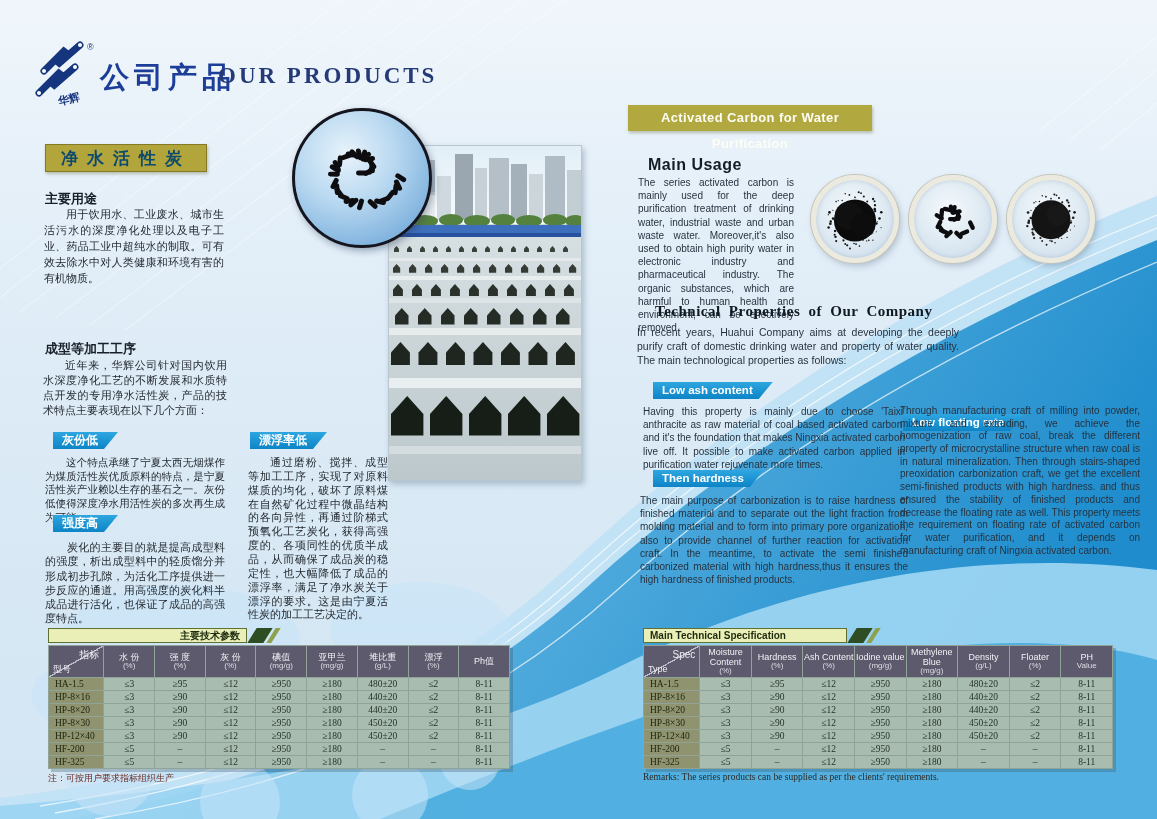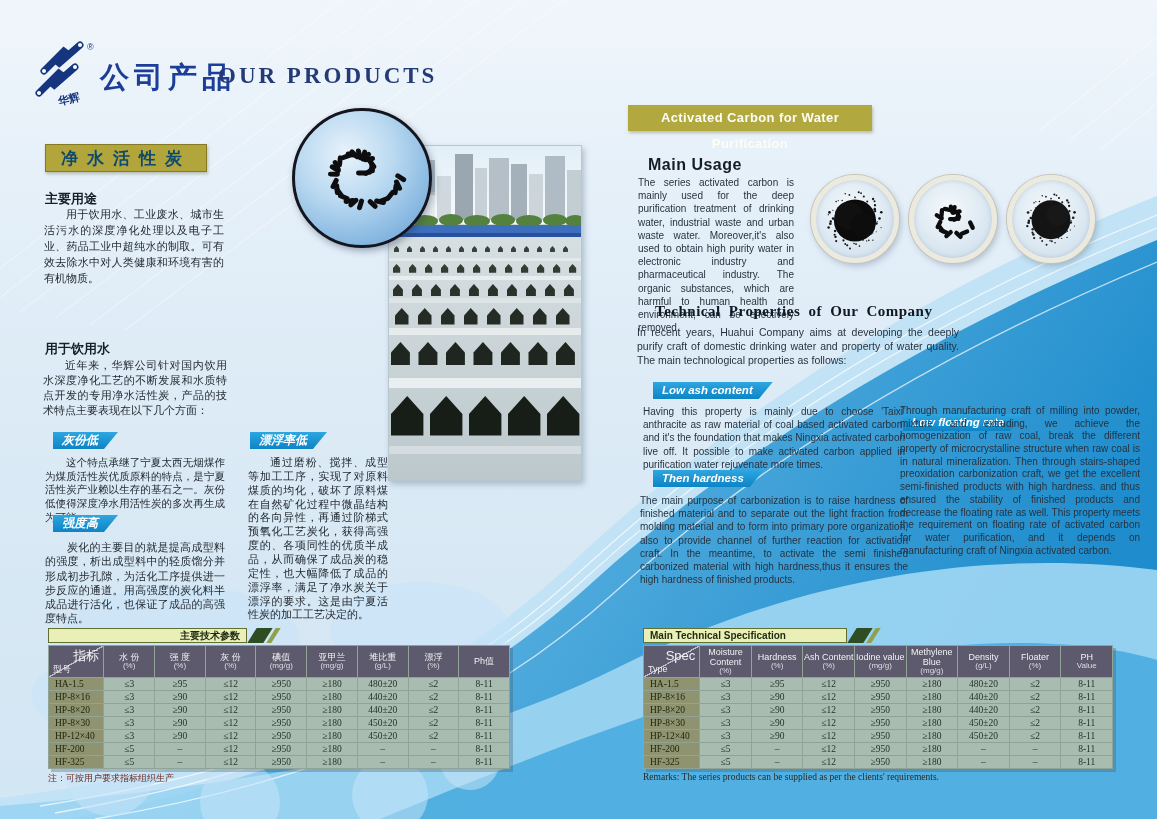--- a/index.html
+++ b/index.html
@@ -19,40 +19,40 @@
   
   .badge-sect{background:#b2a53c;border:1px solid #847a26;color:#0c4a6e;
               font-family:"DejaVu Serif",serif;font-weight:bold;font-size:17px;
               text-align:center;letter-spacing:9px;line-height:26px;
               box-shadow:1px 2px 3px rgba(90,90,40,.35);}
   .badge-olive{background:#b1a83f;color:#fdfdf4;font-weight:bold;font-size:13px;
                text-align:center;line-height:26px;letter-spacing:.4px;
                box-shadow:1px 2px 3px rgba(90,90,40,.35);}
   .badge-blue{background:linear-gradient(180deg,#2ea6e0,#0d84c6);color:#fff;
               font-size:12px;font-weight:bold;line-height:17px;padding:0 20px 0 9px;
-              clip-path:polygon(0 0,100% 0,calc(100% - 14px) 100%,0 100%);font-style:italic;}
+              clip-path:polygon(0 0,100% 0,calc(100% - 14px) 100%,0 100%);}
   
   .tbl-title{background:#e9efb6;border:1px solid #5f7030;font-size:10px;font-weight:bold;
              color:#1e2a10;line-height:13px;padding:0 6px;position:relative;}
   .tbl-title::after{content:"";position:absolute;right:-22px;top:-1px;width:16px;height:15px;
              background:#2f4d22;transform:skewX(-32deg);}
   .tbl-title::before{content:"";position:absolute;right:-30px;top:-1px;width:5px;height:15px;
              background:#8fa14c;transform:skewX(-32deg);}
   table.spec-table{border-collapse:collapse;table-layout:fixed;width:100%;background:#a9bcb0;
              border:1px solid #76857a;box-shadow:3px 3px 0 rgba(60,80,95,.30);}
   .spec-table th,.spec-table td{border:1px solid #8fa396;text-align:center;padding:0;font-weight:normal;}
   .spec-table thead th{background:#5c5a6c;color:#f1f1f5;font-size:9px;line-height:1.12;height:31px;vertical-align:middle;}
   .spec-table thead th .unit{font-size:8px;color:#dddde6;}
   .spec-table tbody th{background:#8f9370;color:#20270f;font-size:9.5px;
              font-family:"Liberation Serif",serif;text-align:left;padding-left:6px;}
   .spec-table tbody td{font-family:"Liberation Serif",serif;font-size:9.5px;color:#25332b;height:12px;line-height:12px;}
   th.diag{position:relative;background:#5c5a6c;}
   th.diag::after{content:"";position:absolute;left:0;top:0;width:100%;height:100%;
        background:linear-gradient(to bottom right,transparent 48.8%,#b9bdc8 48.8%,#b9bdc8 51.2%,transparent 51.2%);}
-  th.diag .tr{position:absolute;top:3px;right:4px;font-size:13px;z-index:1;}
+  th.diag .tr{position:absolute;top:3px;right:4px;font-size:10px;z-index:1;}
   th.diag .bl{position:absolute;bottom:3px;left:4px;font-size:9px;z-index:1;}
   .tbl-note{font-size:9px;color:#6b2a20;font-family:"Liberation Serif",serif;margin-top:3px;}
   .tbl-remarks{font-size:9.5px;color:#2c2a24;font-family:"Liberation Serif",serif;margin-top:3px;}
   
   .ring{border-radius:50%;border:5px solid #eceade;
         background:radial-gradient(circle at 45% 38%,#f5f9fc 0%,#dde9f2 55%,#c9dcec 100%);
         box-shadow:0 0 0 1px #c6c4b6,2px 3px 6px rgba(80,100,125,.35),inset 0 0 4px rgba(120,140,160,.35);}
   
   .photo{border:1px solid #b9c6cf;box-shadow:2px 3px 6px rgba(70,95,120,.35);overflow:hidden;background:#cfd9dc;}
   
@@ -119,21 +119,21 @@
     <text x="28" y="66" font-size="11" fill="#16357f" transform="rotate(-14 34 62)" font-weight="bold">华辉</text>
   </svg>
   <div class="abs brand-cn" style="left:100px;top:58px;">公司产品</div>
   <div class="abs brand-en" style="left:218px;top:63px;">OUR PRODUCTS</div>
 
   <div class="abs badge-sect" style="left:45px;top:144px;width:160px;height:26px;">净水活性炭</div>
 
   <div class="abs h-cn" style="left:45px;top:190px;">主要用途</div>
   <div class="abs cjk-p" style="left:44px;top:207px;width:180px;">用于饮用水、工业废水、城市生活污水的深度净化处理以及电子工业、药品工业中超纯水的制取。可有效去除水中对人类健康和环境有害的有机物质。</div>
 
-  <div class="abs h-cn" style="left:45px;top:340px;">用于饮用水</div>
+  <div class="abs h-cn" style="left:45px;top:340px;">成型等加工工序</div>
   <div class="abs cjk-p" style="left:43px;top:358px;width:184px;line-height:1.35;">近年来，华辉公司针对国内饮用水深度净化工艺的不断发展和水质特点开发的专用净水活性炭，产品的技术特点主要表现在以下几个方面：</div>
 
   <div class="abs badge-blue" style="left:53px;top:432px;">灰份低</div>
   <div class="abs cjk-p" style="left:45px;top:456px;width:180px;line-height:1.3;font-size:10.5px;">这个特点承继了宁夏太西无烟煤作为煤质活性炭优质原料的特点，是宁夏活性炭产业赖以生存的基石之一。灰份低使得深度净水用活性炭的多次再生成为可能。</div>
 
   <div class="abs badge-blue" style="left:53px;top:515px;">强度高</div>
   <div class="abs cjk-p" style="left:45px;top:540px;width:180px;line-height:1.3;font-size:11px;">炭化的主要目的就是提高成型料的强度，析出成型料中的轻质馏分并形成初步孔隙，为活化工序提供进一步反应的通道。用高强度的炭化料半成品进行活化，也保证了成品的高强度特点。</div>
 
   <div class="abs badge-blue" style="left:250px;top:432px;">漂浮率低</div>
   <div class="abs cjk-p" style="left:248px;top:456px;width:140px;line-height:1.26;font-size:11px;">通过磨粉、搅拌、成型等加工工序，实现了对原料煤质的均化，破坏了原料煤在自然矿化过程中微晶结构的各向异性，再通过阶梯式预氧化工艺炭化，获得高强度的、各项同性的优质半成品，从而确保了成品炭的稳定性，也大幅降低了成品的漂浮率，满足了净水炭关于漂浮的要求。这是由宁夏活性炭的加工工艺决定的。</div>

